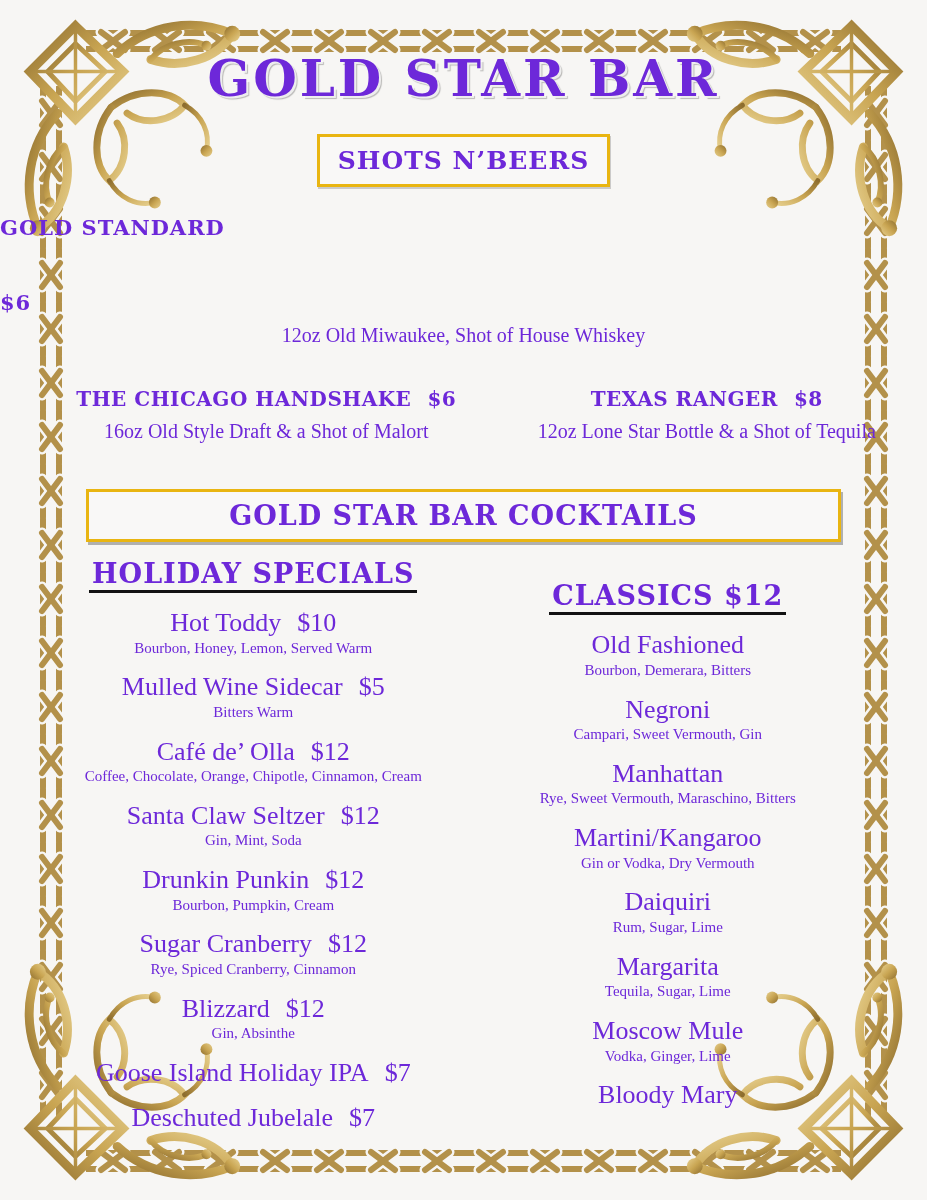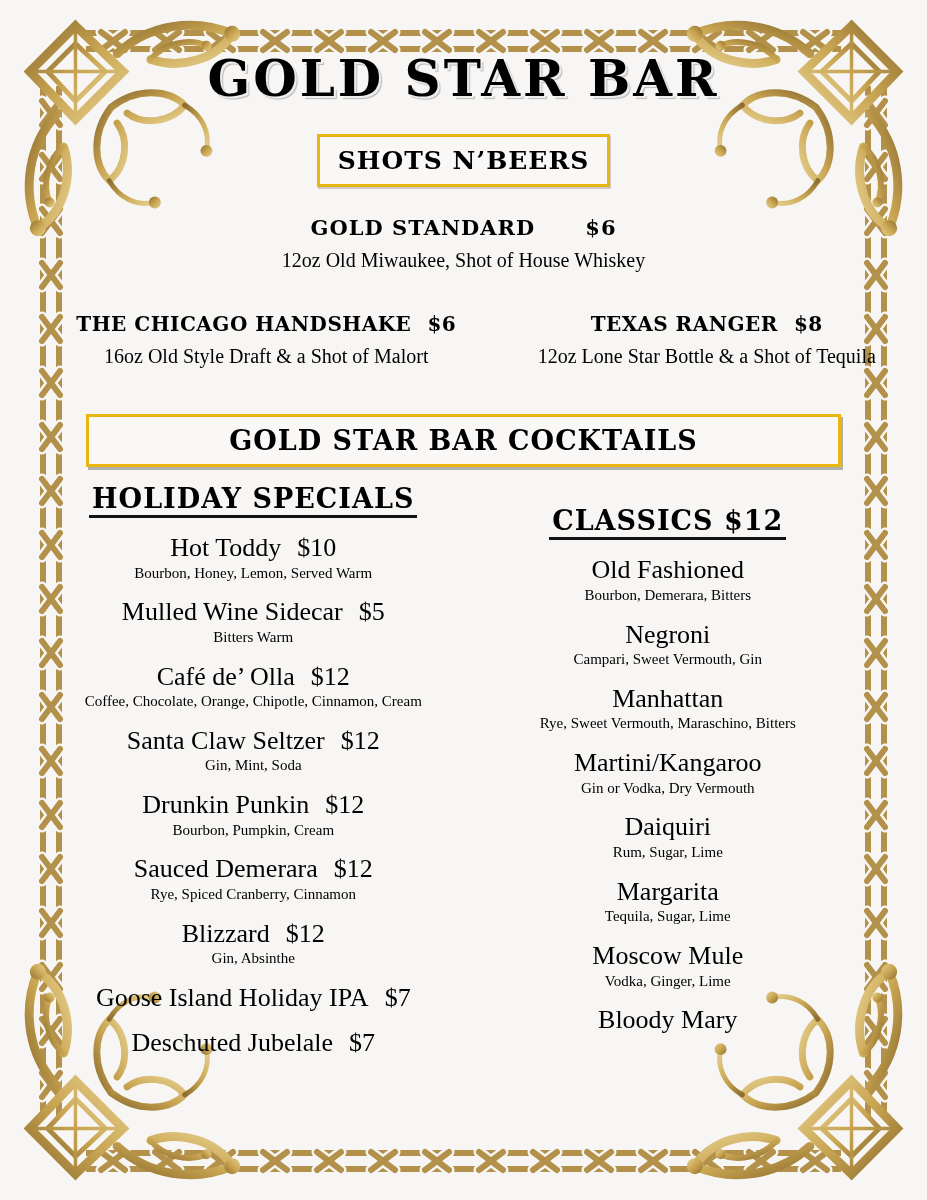--- a/index.html
+++ b/index.html
@@ -1,18 +1,18 @@
 <!DOCTYPE html>
 <html><head>
 <meta charset="utf-8">
 <style>
   html,body{margin:0;padding:0;background:#ffffff;}
   .page{
     position:relative;width:927px;height:1200px;margin:0 auto;
-    background:#f7f6f4;overflow:hidden;color:#000000;
+    background:#f7f6f4;overflow:hidden;color:#6d28d9;
     font-family:"Liberation Serif",serif;
   }
   
   .band{position:absolute;z-index:1;}
   .corner{position:absolute;width:250px;height:250px;z-index:1;}
   .corner.tl{left:12px;top:8px;}
   .corner.tr{right:12px;top:8px;transform:scaleX(-1);}
   .corner.bl{left:12px;bottom:8px;transform:scaleY(-1);}
   .corner.br{right:12px;bottom:8px;transform:scale(-1,-1);}
   
@@ -21,21 +21,21 @@
   .title{
     margin:54px 0 0;font-family:"DejaVu Serif",serif;font-weight:700;
     font-size:50px;letter-spacing:3px;line-height:1;
     text-shadow:2px 2px 0 rgba(255,255,255,.75), 3px 3px 1px rgba(0,0,0,.25);
   }
   .box{display:inline-block;border:3px solid #e9b511;background:rgba(255,255,255,.25);}
   .shots-box{margin-top:30px;padding:9px 18px;font-size:25px;letter-spacing:1px;
     box-shadow:1px 2px 0 rgba(120,120,120,.35);}
   .feature{margin-top:28px;}
   .line{display:flex;justify-content:center;align-items:baseline;}
-  .feature .line{gap:50px;font-size:21px;letter-spacing:1px;}
+  .feature .line{gap:50px;font-size:21px;letter-spacing:1px;flex-direction:column;}
   .desc{font-size:20px;margin-top:9px;line-height:1.15;}
   .pair{display:flex;margin-top:40px;}
   .pair-cell{flex:1;}
   .pair-cell:first-child{padding-left:46px;}
   .pair-cell .line{gap:16px;font-size:20px;letter-spacing:.5px;}
   .cocktails-box{display:block;margin:46px auto 0;width:749px;padding:8px 0;
     font-size:27px;letter-spacing:1px;
     box-shadow:2px 3px 0 rgba(105,105,105,.5);}
   .columns{display:flex;margin-top:16px;align-items:center;}
   .col{flex:1;}
@@ -202,21 +202,21 @@
         </div>
         <div class="item">
           <div class="item-line">
               <span>Drunkin Punkin</span>
               <span class="item-price">$12</span>
             </div>
           <div class="item-desc">Bourbon, Pumpkin, Cream</div>
         </div>
         <div class="item">
           <div class="item-line">
-              <span>Sauced Demerara</span>
+              <span>Sugar Cranberry</span>
               <span class="item-price">$12</span>
             </div>
           <div class="item-desc">Rye, Spiced Cranberry, Cinnamon</div>
         </div>
         <div class="item">
           <div class="item-line">
               <span>Blizzard</span>
               <span class="item-price">$12</span>
             </div>
           <div class="item-desc">Gin, Absinthe</div>

